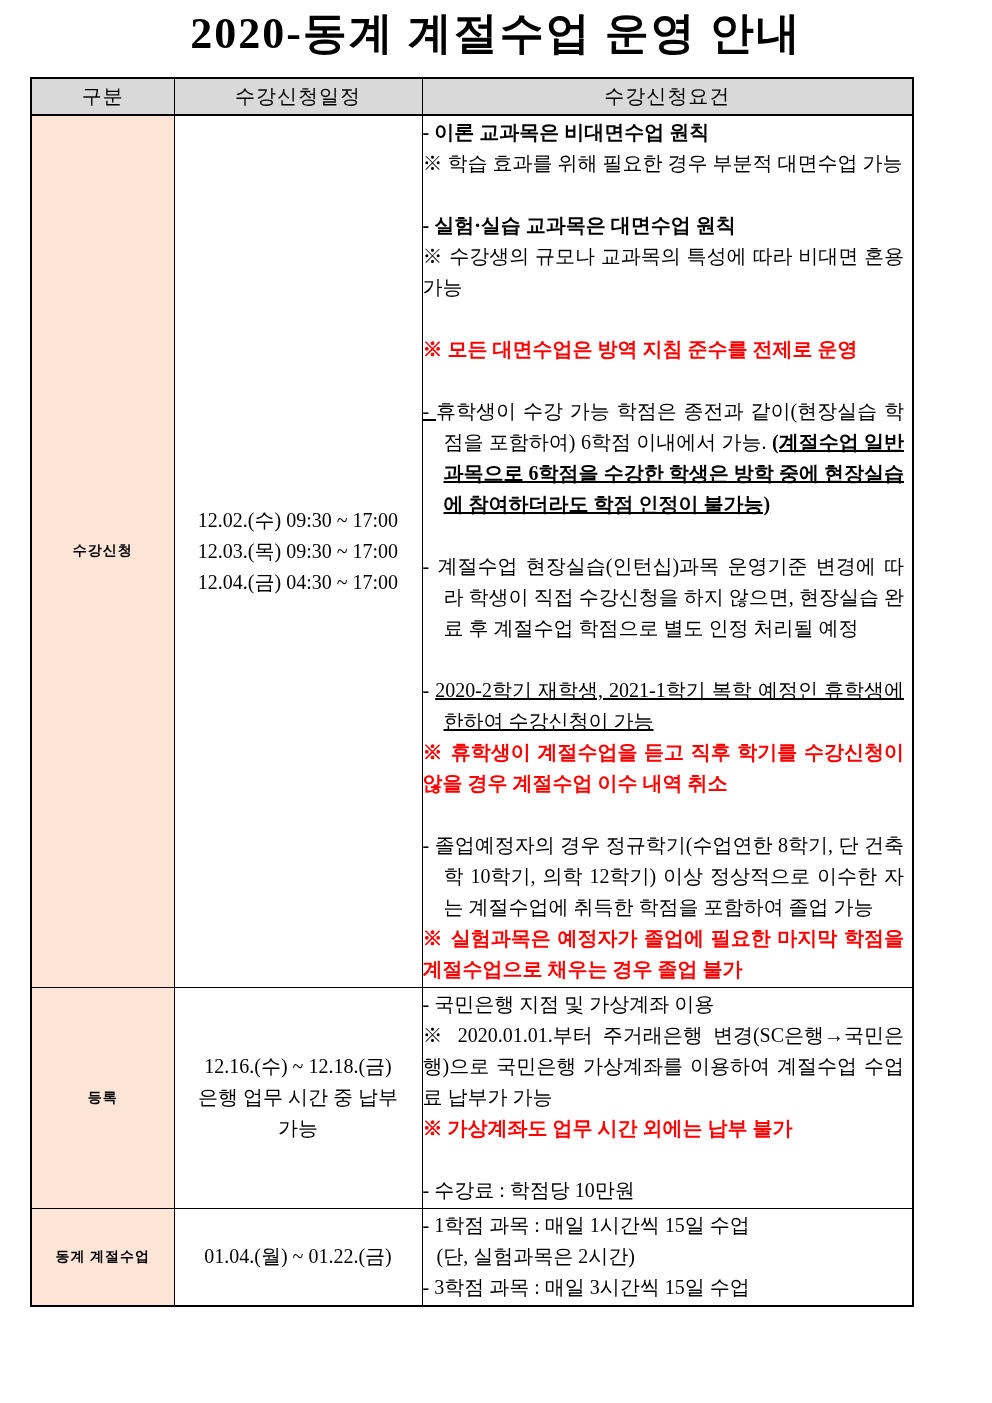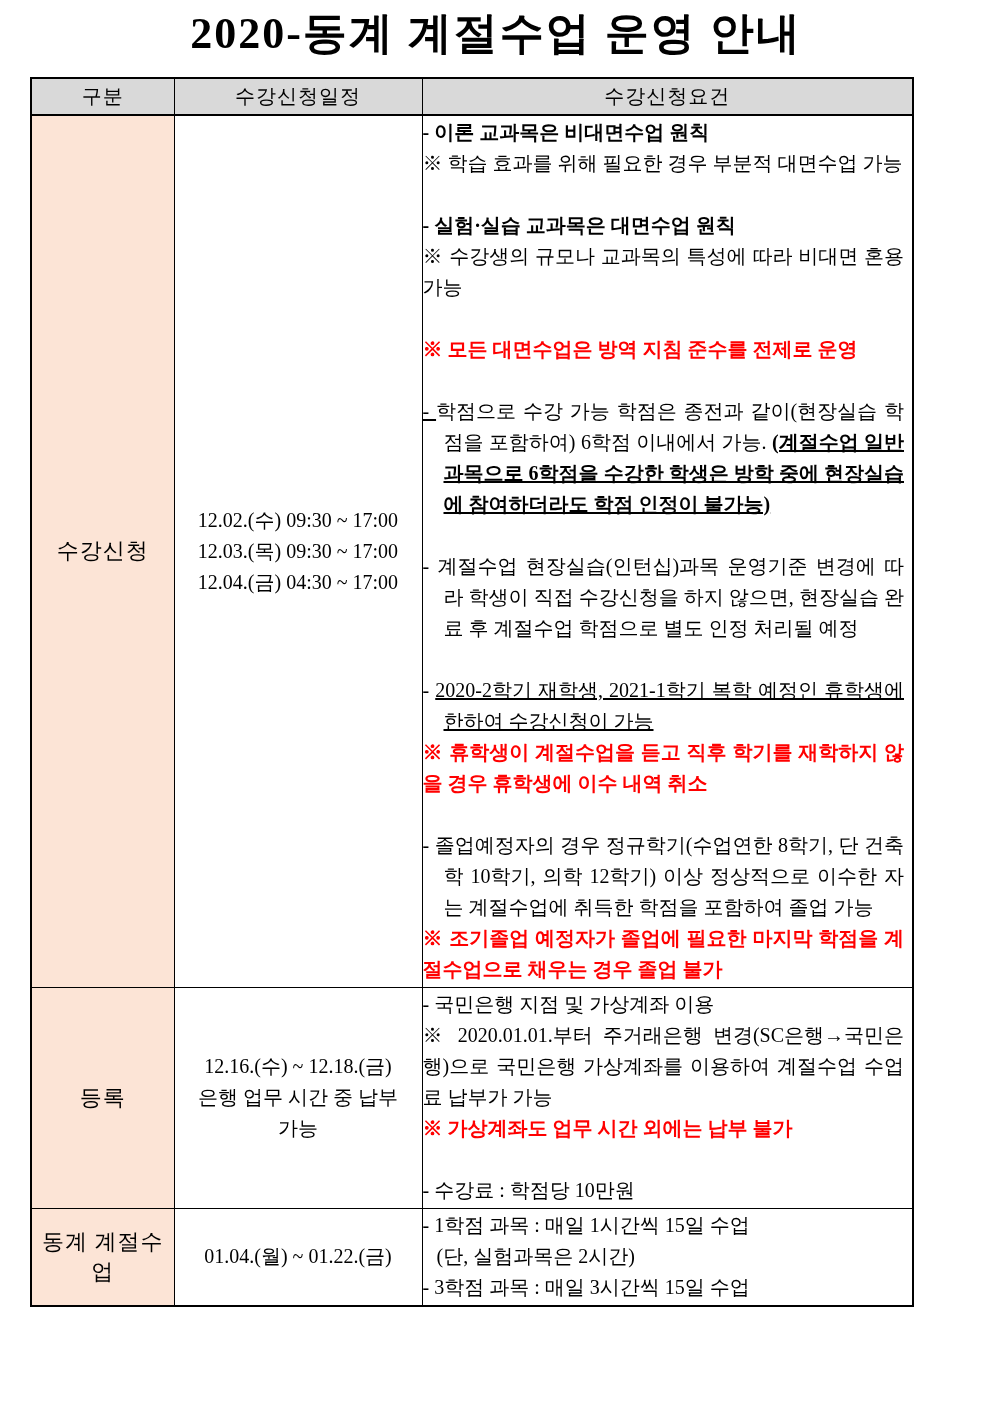--- a/index.html
+++ b/index.html
@@ -37,23 +37,24 @@
     font-weight: normal;
     text-align: center;
     vertical-align: middle;
     border-bottom: 2px solid #000000;
     letter-spacing: 1px;
   }
   td.cat-cell {
     background: #fce4d6;
     text-align: center;
     vertical-align: middle;
-    font-size: 22px;
+    font-size: 14px;
     letter-spacing: 1px;
     padding: 2px;
+    font-weight: bold;
   }
   td.sched-cell {
     text-align: center;
     vertical-align: middle;
     font-size: 20px;
     padding: 0;
   }
   td.sched-cell .sched-line { line-height: 31px; }
   td.req-cell {
     vertical-align: top;
@@ -102,29 +103,29 @@
           </td>
           <td class="req-cell">
             <p class="req hang"><span class=" seg-b">- 이론 교과목은 비대면수업 원칙</span></p>
             <p class="req"><span class="">※ 학습 효과를 위해 필요한 경우 부분적 대면수업 가능</span></p>
             <div class="spacer"></div>
             <p class="req hang"><span class=" seg-b">- 실험·실습 교과목은 대면수업 원칙</span></p>
             <p class="req"><span class="">※ 수강생의 규모나 교과목의 특성에 따라 비대면 혼용 가능</span></p>
             <div class="spacer"></div>
             <p class="req"><span class=" seg-b seg-r">※ 모든 대면수업은 방역 지침 준수를 전제로 운영</span></p>
             <div class="spacer"></div>
-            <p class="req hang"><span class=" seg-u">- </span><span class="">학점으로 수강 가능 학점은 종전과 같이(현장실습 학점을 포함하여) 6학점 이내에서 가능. </span><span class=" seg-b seg-u">(계절수업 일반 과목으로 6학점을 수강한 학생은 방학 중에 현장실습에 참여하더라도 학점 인정이 불가능)</span></p>
+            <p class="req hang"><span class=" seg-u">- </span><span class="">휴학생이 수강 가능 학점은 종전과 같이(현장실습 학점을 포함하여) 6학점 이내에서 가능. </span><span class=" seg-b seg-u">(계절수업 일반 과목으로 6학점을 수강한 학생은 방학 중에 현장실습에 참여하더라도 학점 인정이 불가능)</span></p>
             <div class="spacer"></div>
             <p class="req hang"><span class="">- 계절수업 현장실습(인턴십)과목 운영기준 변경에 따라 학생이 직접 수강신청을 하지 않으면, 현장실습 완료 후 계절수업 학점으로 별도 인정 처리될 예정</span></p>
             <div class="spacer"></div>
             <p class="req hang"><span class="">- </span><span class=" seg-u">2020-2학기 재학생, 2021-1학기 복학 예정인 휴학생에 한하여 수강신청이 가능</span></p>
-            <p class="req"><span class=" seg-b seg-r">※ 휴학생이 계절수업을 듣고 직후 학기를 재학하지 않을 경우 휴학생에 이수 내역 취소</span></p>
+            <p class="req"><span class=" seg-b seg-r">※ 휴학생이 계절수업을 듣고 직후 학기를 수강신청이 않을 경우 계절수업 이수 내역 취소</span></p>
             <div class="spacer"></div>
             <p class="req hang"><span class="">- 졸업예정자의 경우 정규학기(수업연한 8학기, 단 건축학 10학기, 의학 12학기) 이상 정상적으로 이수한 자는 계절수업에 취득한 학점을 포함하여 졸업 가능</span></p>
-            <p class="req"><span class=" seg-b seg-r">※ 조기졸업 예정자가 졸업에 필요한 마지막 학점을 계절수업으로 채우는 경우 졸업 불가</span></p>
+            <p class="req"><span class=" seg-b seg-r">※ 실험과목은 예정자가 졸업에 필요한 마지막 학점을 계절수업으로 채우는 경우 졸업 불가</span></p>
           </td>
         </tr>
         <tr>
           <td class="cat-cell">등록</td>
           <td class="sched-cell">
             <div class="sched-line">12.16.(수) ~ 12.18.(금)</div>
             <div class="sched-line">은행 업무 시간 중 납부</div>
             <div class="sched-line">가능</div>
           </td>
           <td class="req-cell">

